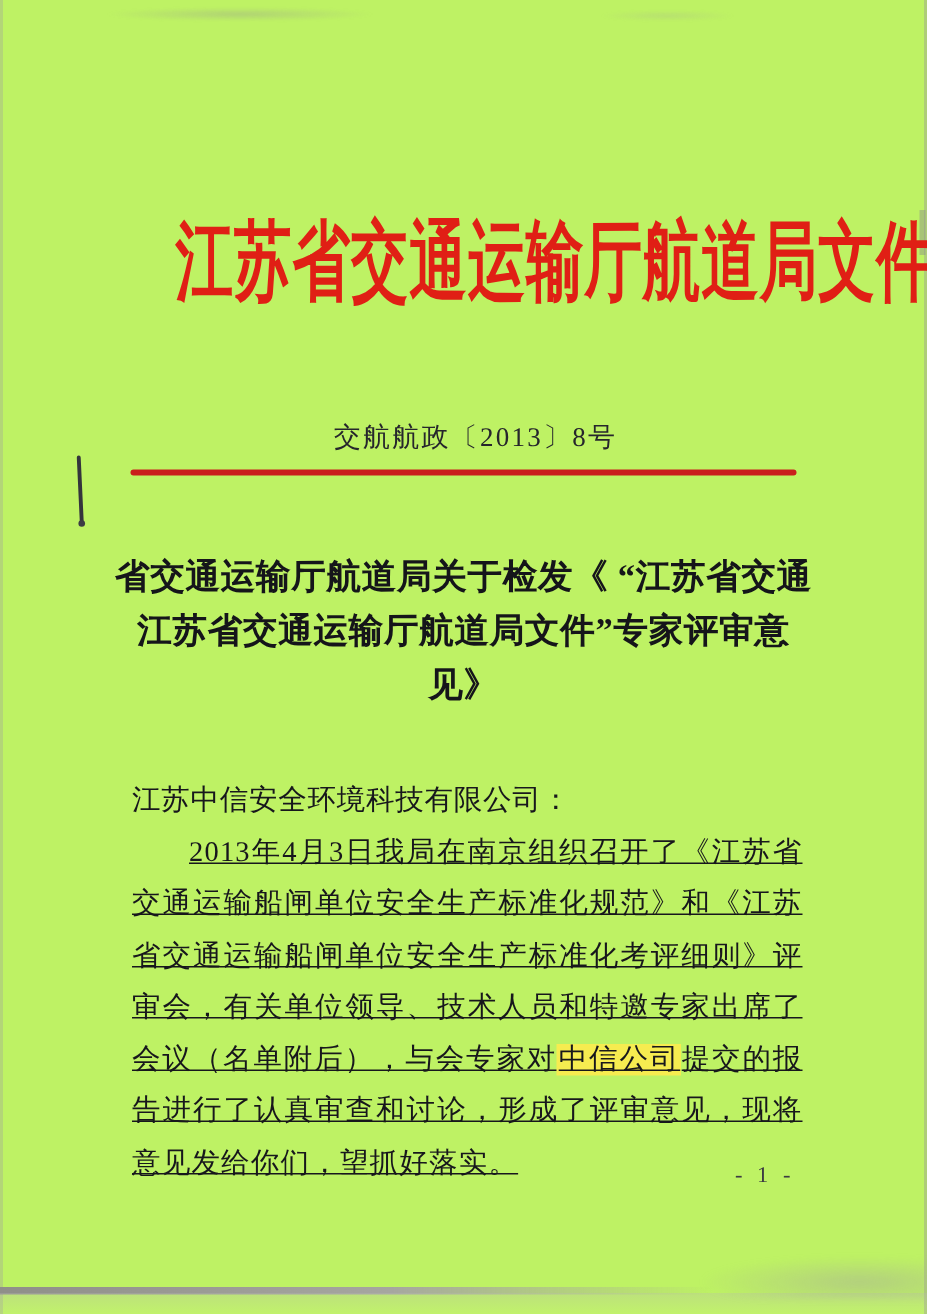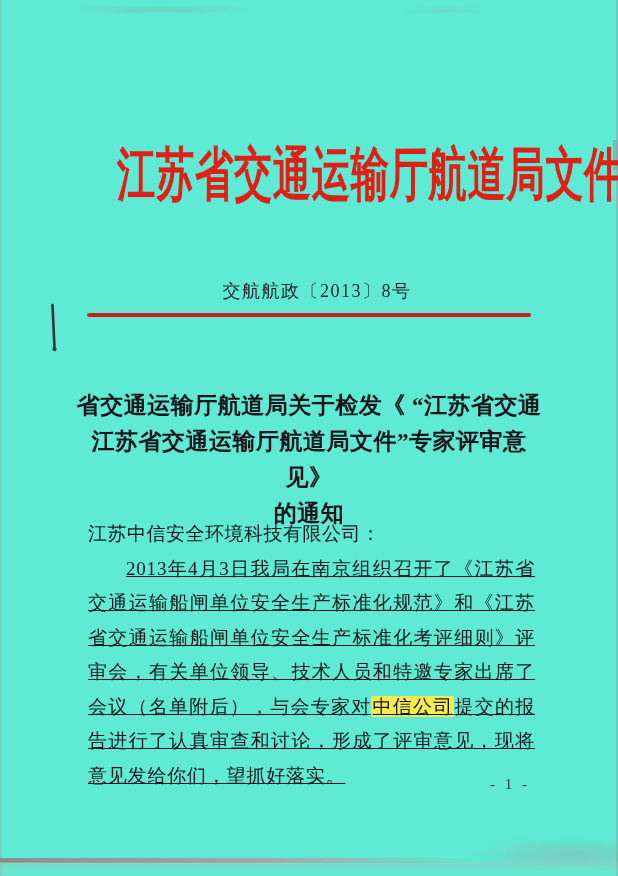--- a/index.html
+++ b/index.html
@@ -2,21 +2,21 @@
 <html><head>
 <meta charset="utf-8">
 <style>
   html, body { margin:0; padding:0; }
   body {
     width:618px; height:876px; position:relative; overflow:hidden;
     background:#ffffff;
     font-family:"Liberation Serif","DejaVu Serif",serif;
   }
   .scan-page {
-    position:absolute; inset:0; background:#5eead4;padding-left:32px;
+    position:absolute; inset:0; background:#bef264;padding-left:32px;
   }
   
   .header-title {
     position:absolute; top:136px; left:12px; width:618px;
     text-align:center; white-space:nowrap;
     font-size:58px; line-height:78px; font-weight:bold;
     color:#e01f15;
     transform:scaleX(0.66); transform-origin:50% 50%;
     letter-spacing:1px;
   }
@@ -28,21 +28,21 @@
   }
   
   .red-rule {
     position:absolute; top:313px; left:87px; width:444px; height:4px;
     background:#c91f1c; border-radius:2px;
   }
   
   .pen-mark { position:absolute; left:44px; top:298px; }
   
   .doc-title {
-    position:absolute; top:388px; left:69px; width:480px;
+    position:absolute; top:367px; left:69px; width:480px;
     text-align:center; font-size:23px; font-weight:bold;
     color:#15151a; line-height:36px; letter-spacing:0.5px;
   }
   
   .body-text {
     position:absolute; top:517px; left:88px; width:447px;
     font-size:19px; line-height:34.5px; color:#17171c;
   }
   .salutation { display:block; letter-spacing:0.5px; }
   .body-paragraph {
@@ -112,21 +112,20 @@
   <div class="red-rule"></div>
 
   <svg class="pen-mark" width="20" height="62" viewBox="0 0 20 62">
     <line x1="8.5" y1="7" x2="10.5" y2="50" stroke="#34343c" stroke-width="2.6" stroke-linecap="round"></line>
     <circle cx="10.5" cy="51" r="2.2" fill="#3c3c44"></circle>
   </svg>
 
   <div class="doc-title">
     <div>省交通运输厅航道局关于检发《 “江苏省交通</div>
     <div>江苏省交通运输厅航道局文件”专家评审意见》</div>
-    <div>的通知</div>
   </div>
 
   <div class="body-text">
     <span class="salutation">江苏中信安全环境科技有限公司：</span>
     <p class="body-paragraph"><span>2013年4月3日我局在南京组织召开了《江苏省交通运输船闸单位安全生产标准化规范》和《江苏省交通运输船闸单位安全生产标准化考评细则》评审会，有关单位领导、技术人员和特邀专家出席了会议（名单附后），与会专家对</span><mark class="hl">中信公司</mark><span>提交的报告进行了认真审查和讨论，形成了评审意见，现将意见发给你们，望抓好落实。</span></p>
   </div>
 
   <div class="page-number">- 1 -</div>
 
   <div class="bottom-band"></div>

